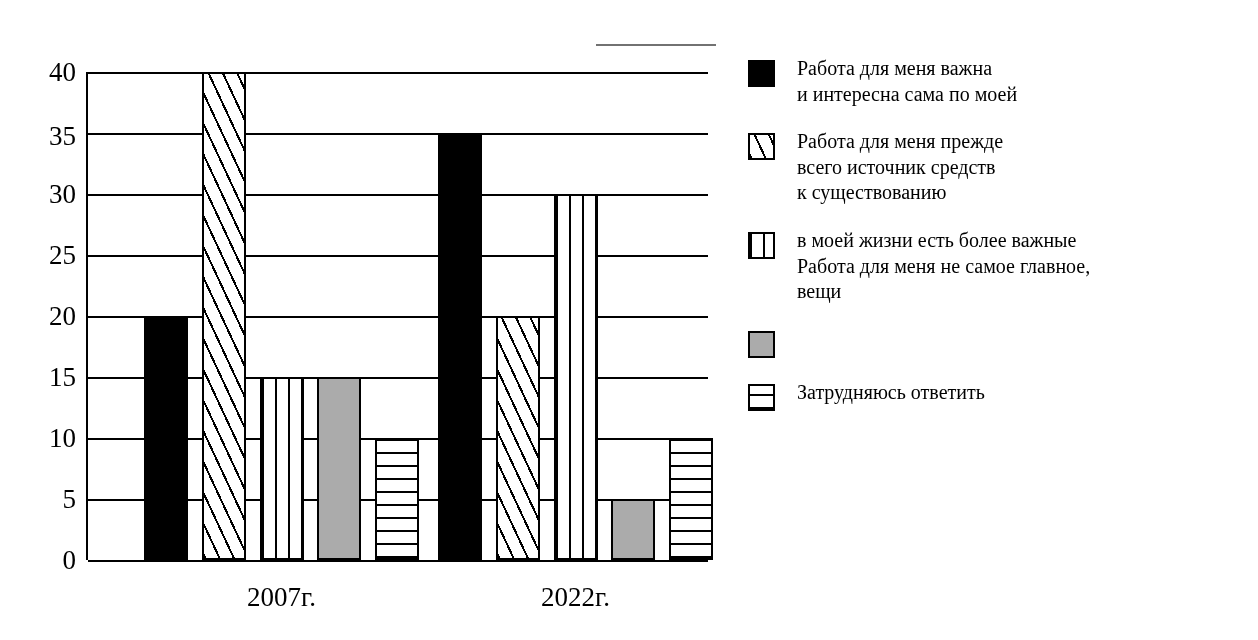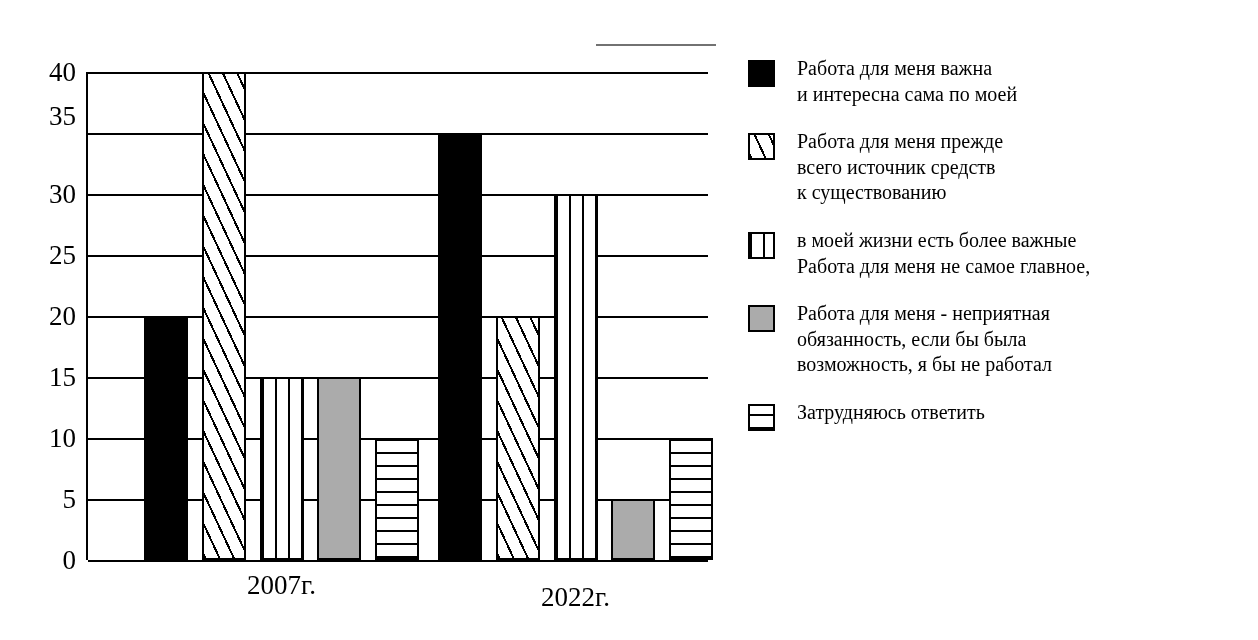--- a/index.html
+++ b/index.html
@@ -144,21 +144,21 @@
 <body>
 
 <div id="root">
 
   <div id="chart">
 
     <div id="ghost-title"></div>
 
     <div id="y-axis-labels">
         <div class="y-label" style="top: 72px;">40</div>
-        <div class="y-label" style="top: 116px;">35</div>
+        <div class="y-label" style="top: 136px;">35</div>
         <div class="y-label" style="top: 194px; text-align: right;">30</div>
         <div class="y-label" style="top: 255px; text-align: right;">25</div>
         <div class="y-label" style="top: 316px;">20</div>
         <div class="y-label" style="top: 377px;">15</div>
         <div class="y-label" style="top: 438px;">10</div>
         <div class="y-label" style="top: 499px;">5</div>
         <div class="y-label" style="top: 560px;">0</div>
       </div>
 
     <div id="plot">
@@ -177,21 +177,21 @@
         <div class="bar pat-vert" title="Работа для меня не самое главное, в моей жизни есть более важные вещи: 15" style="left: 171.5px; width: 44px; height: 183px;"></div>
         <div class="bar pat-gray" title="Работа для меня - неприятная обязанность, если бы была возможность, я бы не работал: 15" style="left: 229.25px; width: 44px; height: 183px;"></div>
         <div class="bar pat-horiz" title="Затрудняюсь ответить: 10" style="left: 287px; width: 44px; height: 122px;"></div>
         <div class="bar pat-solid" title="Работа для меня важна и интересна сама по себе: 35" style="left: 350px; width: 44px; height: 427px;"></div>
         <div class="bar pat-diag" title="Работа для меня прежде всего источник средств к существованию: 20" style="left: 407.75px; width: 44px; height: 244px;"></div>
         <div class="bar pat-vert" title="Работа для меня не самое главное, в моей жизни есть более важные вещи: 30" style="left: 465.5px; width: 44px; height: 366px;"></div>
         <div class="bar pat-gray" title="Работа для меня - неприятная обязанность, если бы была возможность, я бы не работал: 5" style="left: 523.25px; width: 44px; height: 61px;"></div>
         <div class="bar pat-horiz" title="Затрудняюсь ответить: 10" style="left: 581px; width: 44px; height: 122px;"></div>
       </div>
 
-  <div class="x-group-label" style="left: 281.5px; top: 570px;">2007г.</div>
+  <div class="x-group-label" style="left: 281.5px; top: 582px;">2007г.</div>
       <div class="x-group-label" style="left: 575.5px; top: 582px;">2022г.</div>
     </div>
 
   <div id="legend">
       <div class="legend-row">
         <div class="legend-swatch pat-solid"></div>
         <div class="legend-text">
           <div>Работа для меня важна</div>
           <div>и интересна сама по моей</div>
         </div>
@@ -202,29 +202,25 @@
           <div>Работа для меня прежде</div>
           <div>всего источник средств</div>
           <div>к существованию</div>
         </div>
       </div>
       <div class="legend-row">
         <div class="legend-swatch pat-vert"></div>
         <div class="legend-text">
           <div>в моей жизни есть более важные</div>
           <div>Работа для меня не самое главное,</div>
+          <div>вещи</div>
         </div>
       </div>
       <div class="legend-row">
         <div class="legend-swatch pat-gray"></div>
-        <div class="legend-text">
-          <div>Работа для меня - неприятная</div>
-          <div>обязанность, если бы была</div>
-          <div>возможность, я бы не работал</div>
-        </div>
       </div>
       <div class="legend-row">
         <div class="legend-swatch pat-horiz"></div>
         <div class="legend-text">
           <div>Затрудняюсь ответить</div>
         </div>
       </div>
     </div>
 
 </div>

